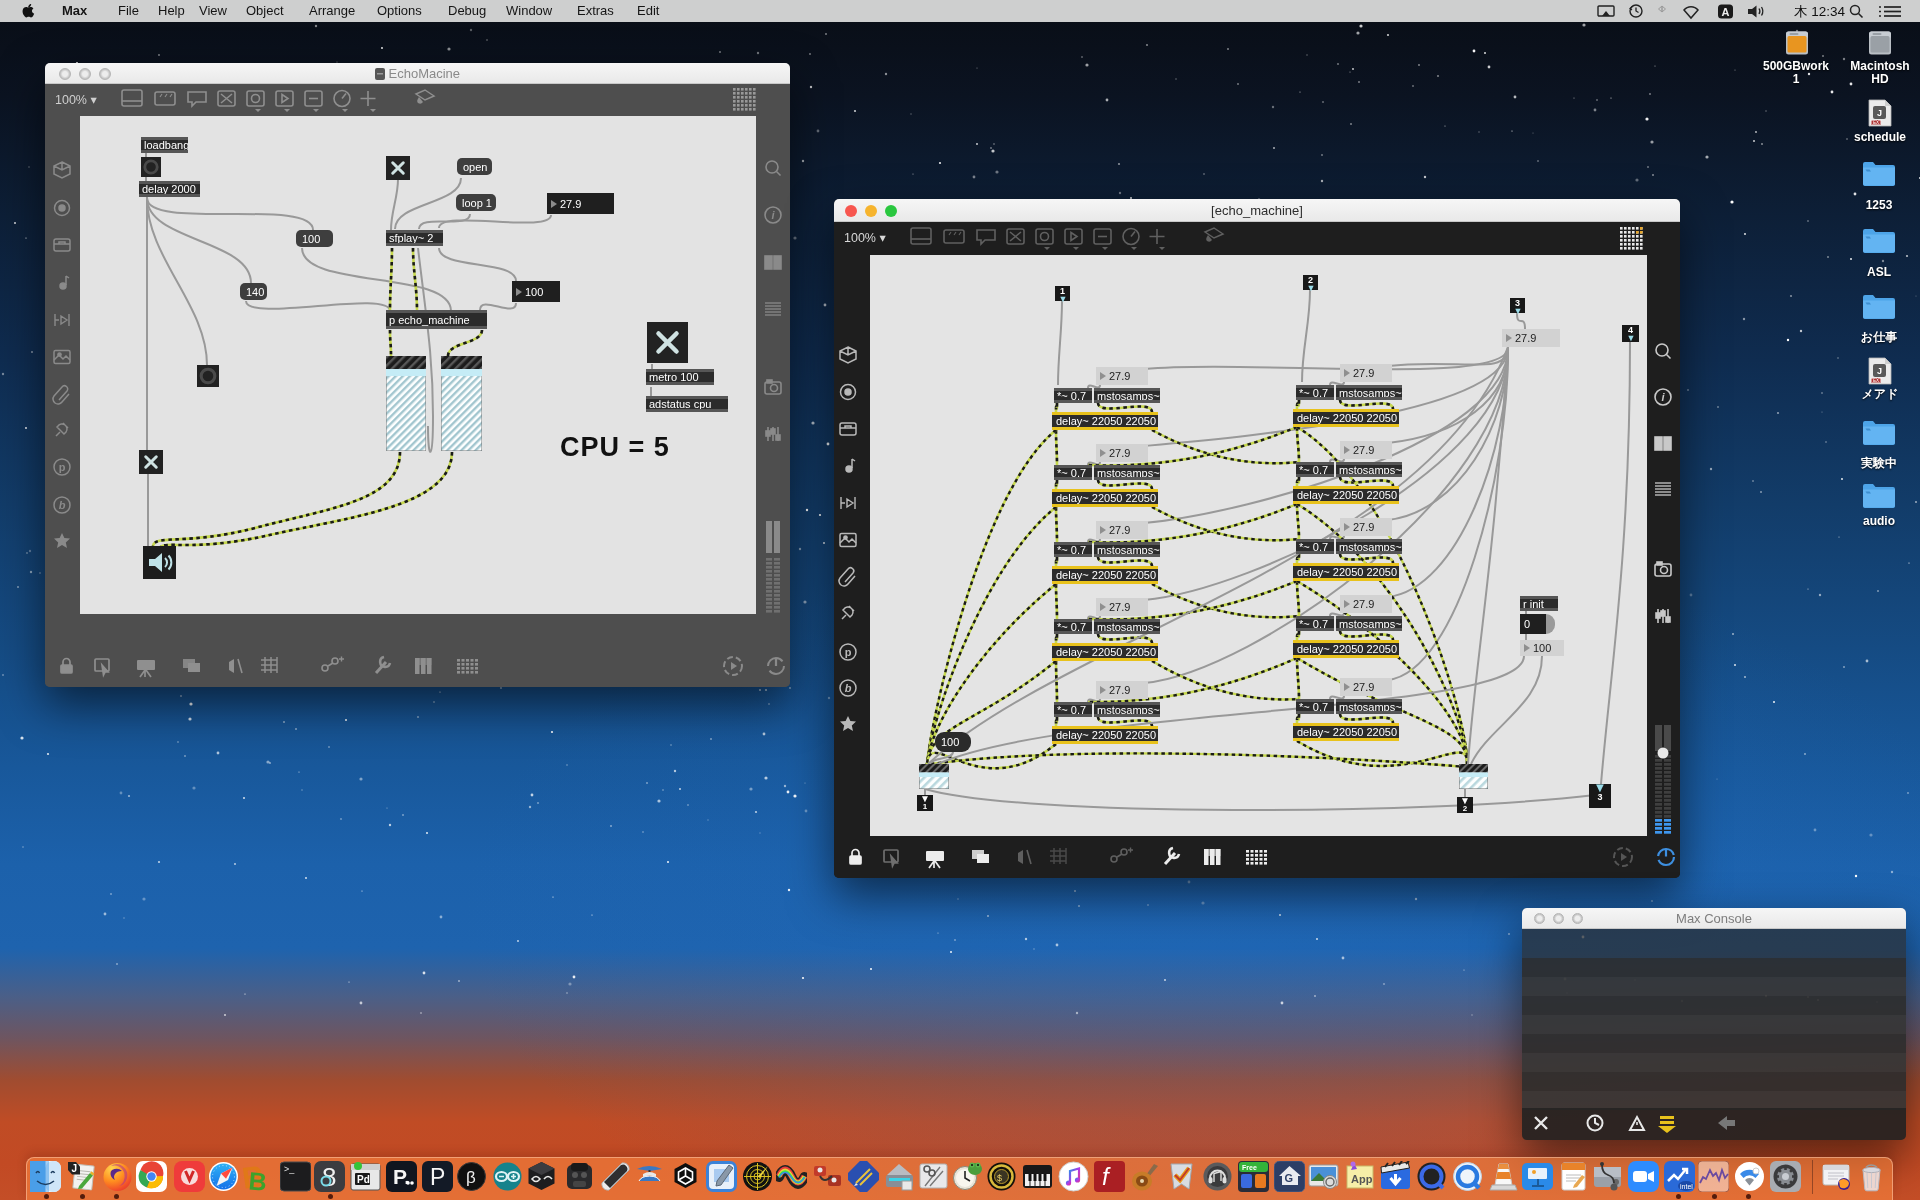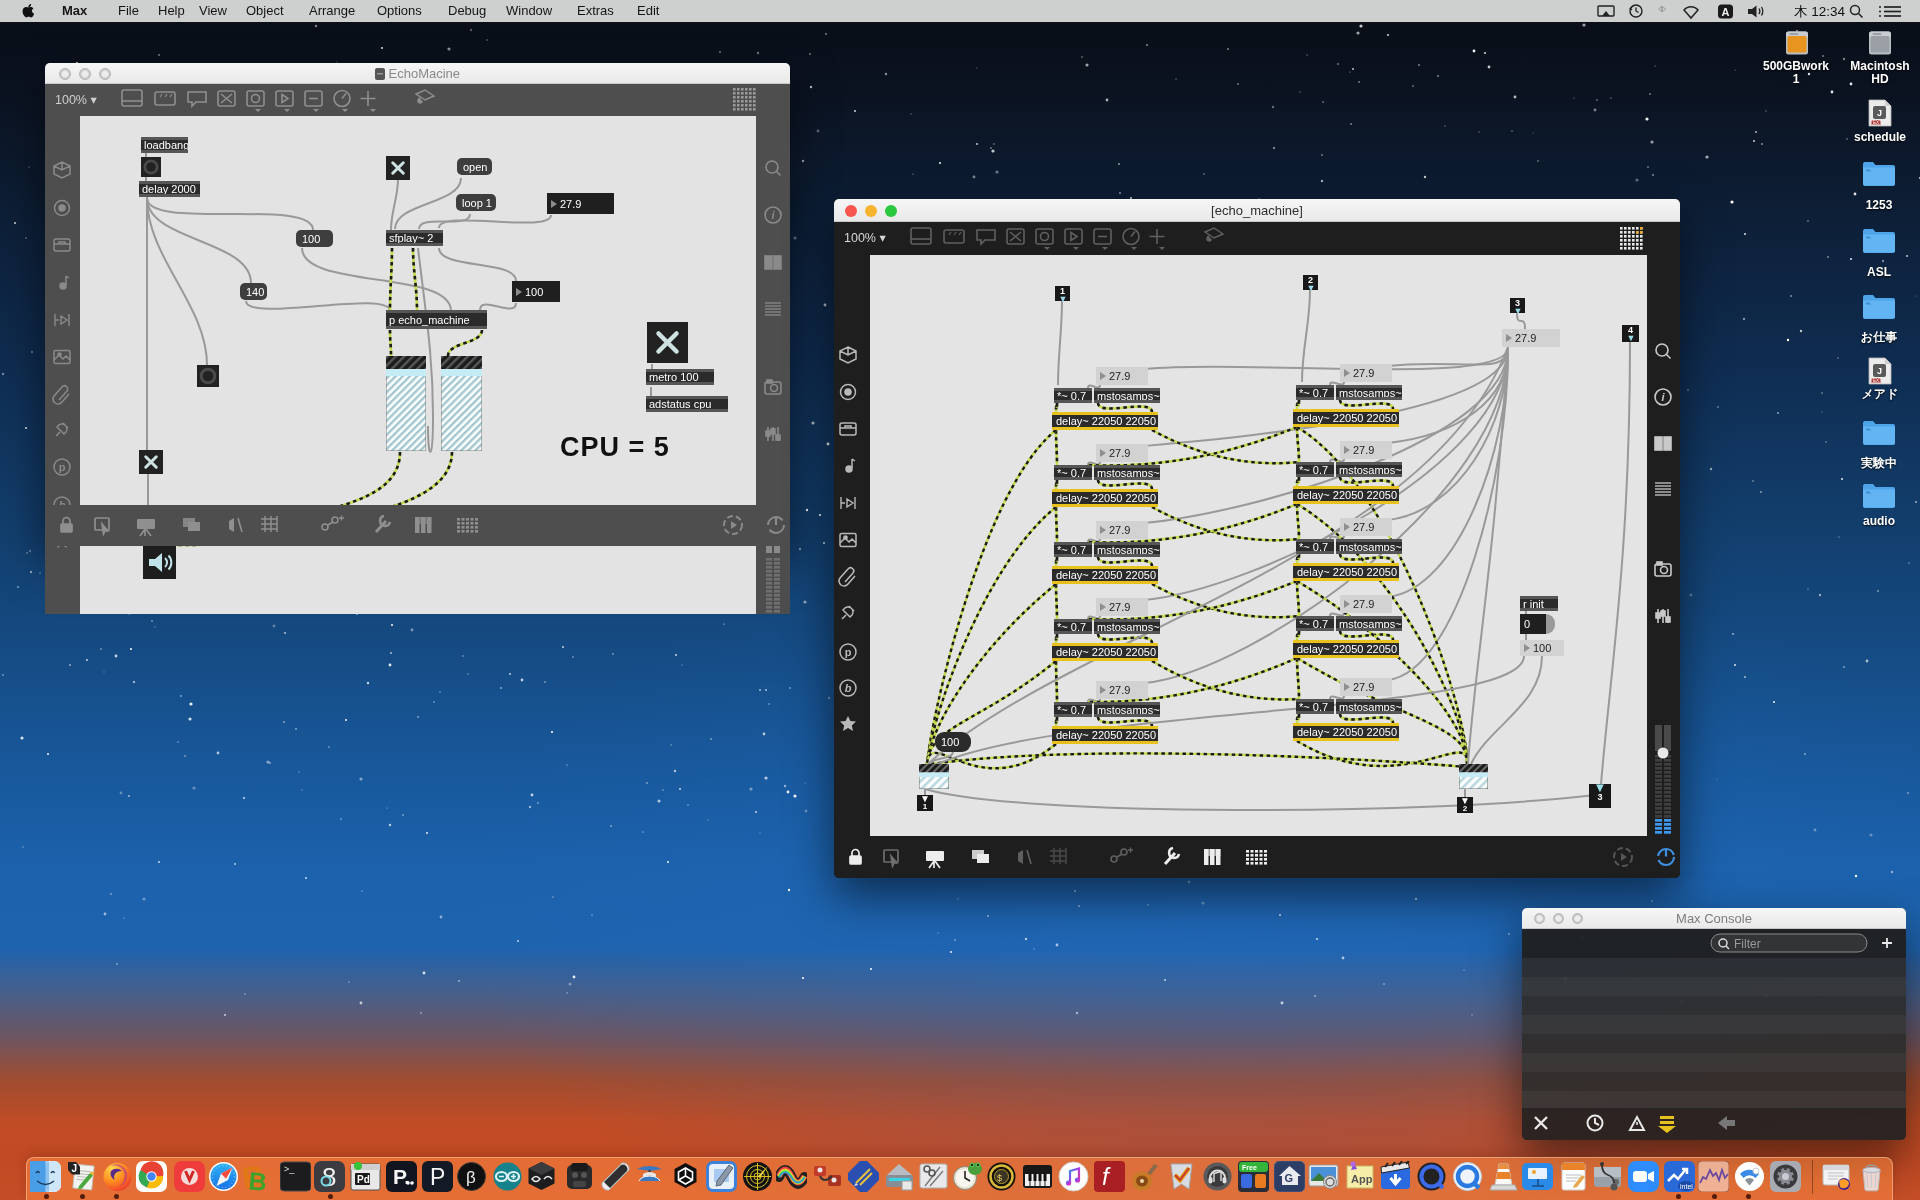--- a/index.html
+++ b/index.html
@@ -782,21 +782,21 @@
       </svg>
       <div class="lbl" style="left:1838px;top:457px;width:82px;">実験中</div>
       <svg style="position:absolute;left:1862px;top:483px" width="34" height="25" viewBox="0 0 34 25">
 <path d="M1 3 a2 2 0 0 1 2-2 l8 0 2.5 3 17.5 0 a2 2 0 0 1 2 2 l0 17 a2 2 0 0 1 -2 2 l-28 0 a2 2 0 0 1 -2-2 z" fill="#4da4e8"></path>
 <path d="M1 6.5 l32 0 0 16 a2 2 0 0 1 -2 2 l-28 0 a2 2 0 0 1 -2 -2 z" fill="#63b4f2"></path>
 <path d="M3.5 8.5 l4 0 1.5 2 -4.2 0z" fill="#2f7fc0" opacity="0.7"></path>
       </svg>
       <div class="lbl" style="left:1838px;top:515px;width:82px;">audio</div>
     </div>
 
-<div class="win" id="w1" style="left:45px;top:63px;width:745px;height:483px;background:#4e4e4e;">
+<div class="win" id="w1" style="left:45px;top:63px;width:745px;height:624px;background:#4e4e4e;">
   <div class="tbar" style="height:21px;">
     <div class="tl" style="left:14px;background:radial-gradient(circle,#ededed 35%,#c6c6c6 65%);border:1px solid #b5b5b5;"></div>
     <div class="tl" style="left:34px;background:radial-gradient(circle,#ededed 35%,#c6c6c6 65%);border:1px solid #b5b5b5;"></div>
     <div class="tl" style="left:54px;background:radial-gradient(circle,#ededed 35%,#c6c6c6 65%);border:1px solid #b5b5b5;"></div>
     <div class="ttext" style="top:3px;color:#8a8a8a;"><svg width="10" height="12" style="vertical-align:-2px">
             <rect x="0" y="0" width="10" height="12" rx="2" fill="#555"></rect>
             <rect x="2" y="5" width="6" height="1.5" fill="#999"></rect>
           </svg> EchoMacine</div>
   </div>
   <div id="w1tool" style="position:absolute;left:0;top:21px;width:100%;height:32px;background:#4e4e4e;">
@@ -1605,27 +1605,20 @@
       </div>
 </div>
 
 <div class="win" id="w3" style="left:1522px;top:908px;width:384px;height:232px;background:rgba(43,43,43,0.70);">
   <div class="tbar" style="height:21px;">
     <div class="tl" style="left:12px;width:11px;height:11px;background:radial-gradient(circle,#ededed 35%,#c6c6c6 65%);border:1px solid #b5b5b5;"></div>
     <div class="tl" style="left:31px;width:11px;height:11px;background:radial-gradient(circle,#ededed 35%,#c6c6c6 65%);border:1px solid #b5b5b5;"></div>
     <div class="tl" style="left:50px;width:11px;height:11px;background:radial-gradient(circle,#ededed 35%,#c6c6c6 65%);border:1px solid #b5b5b5;"></div>
     <div class="ttext" style="top:3px;color:#7d7d7d;">Max Console</div>
   </div>
-  <div id="w3filter" style="position:absolute;left:0;top:21px;width:100%;height:29px;background:rgba(30,30,30,0.85);"><svg width="384" height="29">
-          <rect x="189" y="5" width="156" height="18" rx="9" fill="rgba(70,70,70,0.5)" stroke="#8a8a8a"></rect>
-<circle cx="201" cy="14" r="4" fill="none" stroke="#ddd" stroke-width="1.5"></circle>
-          <path d="M204 17 l3 3" stroke="#ddd" stroke-width="1.5"></path>
-<text x="212" y="18.5" fill="#9a9a9a" font-size="12" font-family="Liberation Sans">Filter</text>
-<path d="M365 9 v10 M360 14 h10" stroke="#e8e8e8" stroke-width="1.8"></path>
-        </svg></div>
   <div id="w3body" style="position:absolute;left:0;top:50px;width:100%;height:150px;">
         <div style="position:absolute;left:0;top:0px;width:100%;height:19px;background:rgba(44,44,44,0.72)"></div>
         <div style="position:absolute;left:0;top:19px;width:100%;height:19px;background:rgba(56,56,56,0.72)"></div>
         <div style="position:absolute;left:0;top:38px;width:100%;height:19px;background:rgba(44,44,44,0.72)"></div>
         <div style="position:absolute;left:0;top:57px;width:100%;height:19px;background:rgba(56,56,56,0.72)"></div>
         <div style="position:absolute;left:0;top:76px;width:100%;height:19px;background:rgba(44,44,44,0.72)"></div>
         <div style="position:absolute;left:0;top:95px;width:100%;height:19px;background:rgba(56,56,56,0.72)"></div>
         <div style="position:absolute;left:0;top:114px;width:100%;height:19px;background:rgba(44,44,44,0.72)"></div>
         <div style="position:absolute;left:0;top:133px;width:100%;height:19px;background:rgba(56,56,56,0.72)"></div>
       </div>

